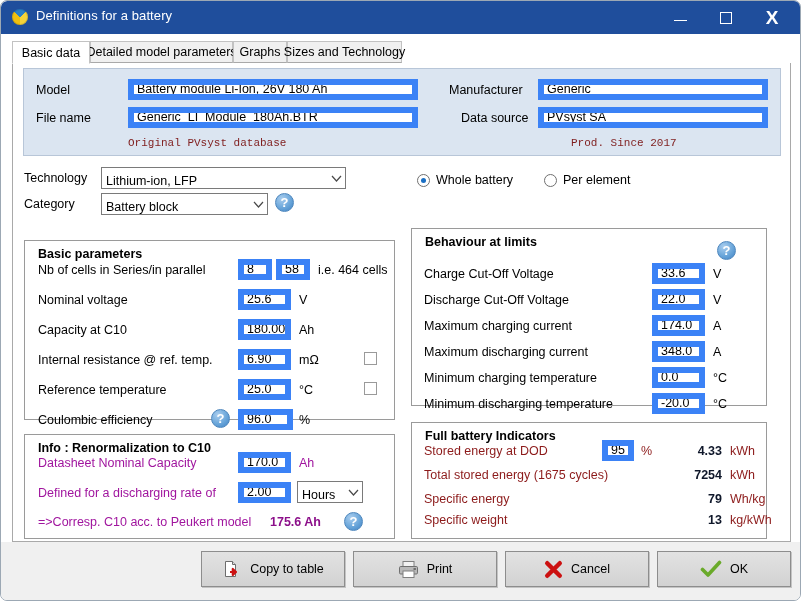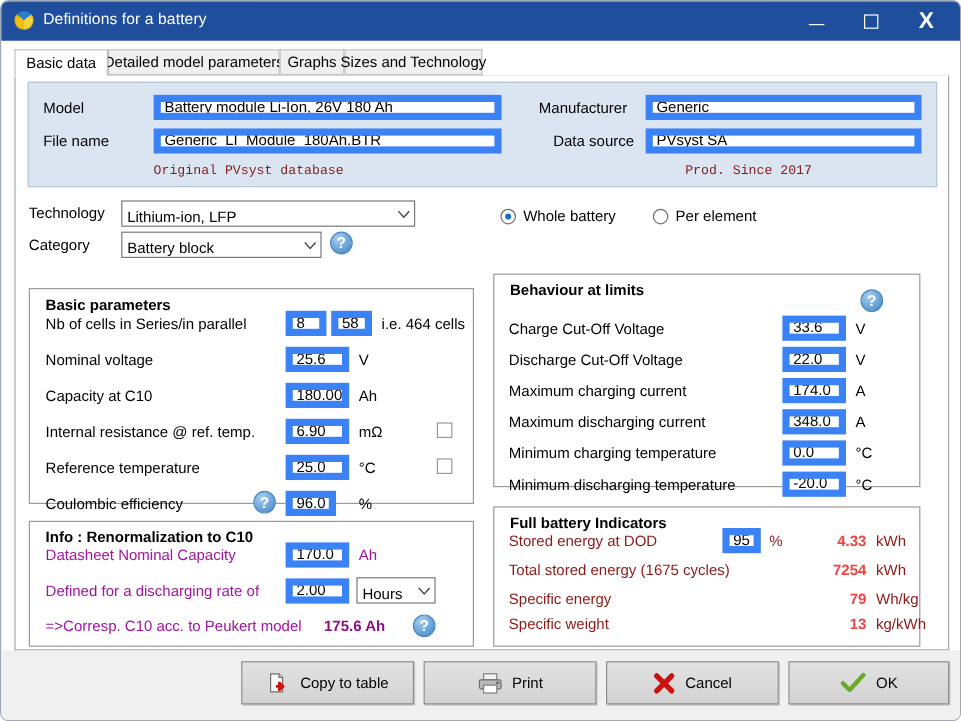--- a/index.html
+++ b/index.html
@@ -256,21 +256,21 @@
     cursor: default;
     line-height: 1;
   }
 
   
   .magenta { color: #a0159e; }
   .magenta-b { color: #8c0f8a; font-weight: bold; }
 
   
   .darkred { color: #8c1a1a; }
-  .darkred-b { color: #ef4444; font-weight: bold; }
+  .darkred-b { color: #0f172a; font-weight: bold; }
   .rnum {
     position: absolute;
     font-size: 12.5px;
     text-align: right;
     white-space: nowrap;
   }
 
   
   #bottombar {
     position: absolute;
@@ -397,21 +397,21 @@
       <div class="unit" style="left:274px; top:112px;">mΩ</div>
       <div class="cbox" style="left:339px; top:111px;"></div>
 
       <div class="lbl" style="left:13px; top:142px;">Reference temperature</div>
       <div class="tin num" style="left:213px; top:138px; width:53px;">25.0</div>
       <div class="unit" style="left:274px; top:142px;">°C</div>
       <div class="cbox" style="left:339px; top:141px;"></div>
 
       <div class="lbl" style="left:13px; top:172px;">Coulombic efficiency</div>
       <div class="help" style="left:186px; top:168px;">?</div>
-      <div class="tin num" style="left:213px; top:168px; width:42px;">96.0</div>
+      <div class="tin num" style="left:213px; top:168px; width:55px;">96.0</div>
       <div class="unit" style="left:274px; top:172px;">%</div>
     </div>
 
     <div class="group" style="left:11px; top:371px; width:371px; height:105px;">
       <span class="group-title">Info : Renormalization to C10</span>
 
       <div class="lbl magenta" style="left:13px; top:21px;">Datasheet Nominal Capacity</div>
       <div class="tin num" style="left:213px; top:17px; width:53px;">170.0</div>
       <div class="unit magenta" style="left:274px; top:21px;">Ah</div>
 

